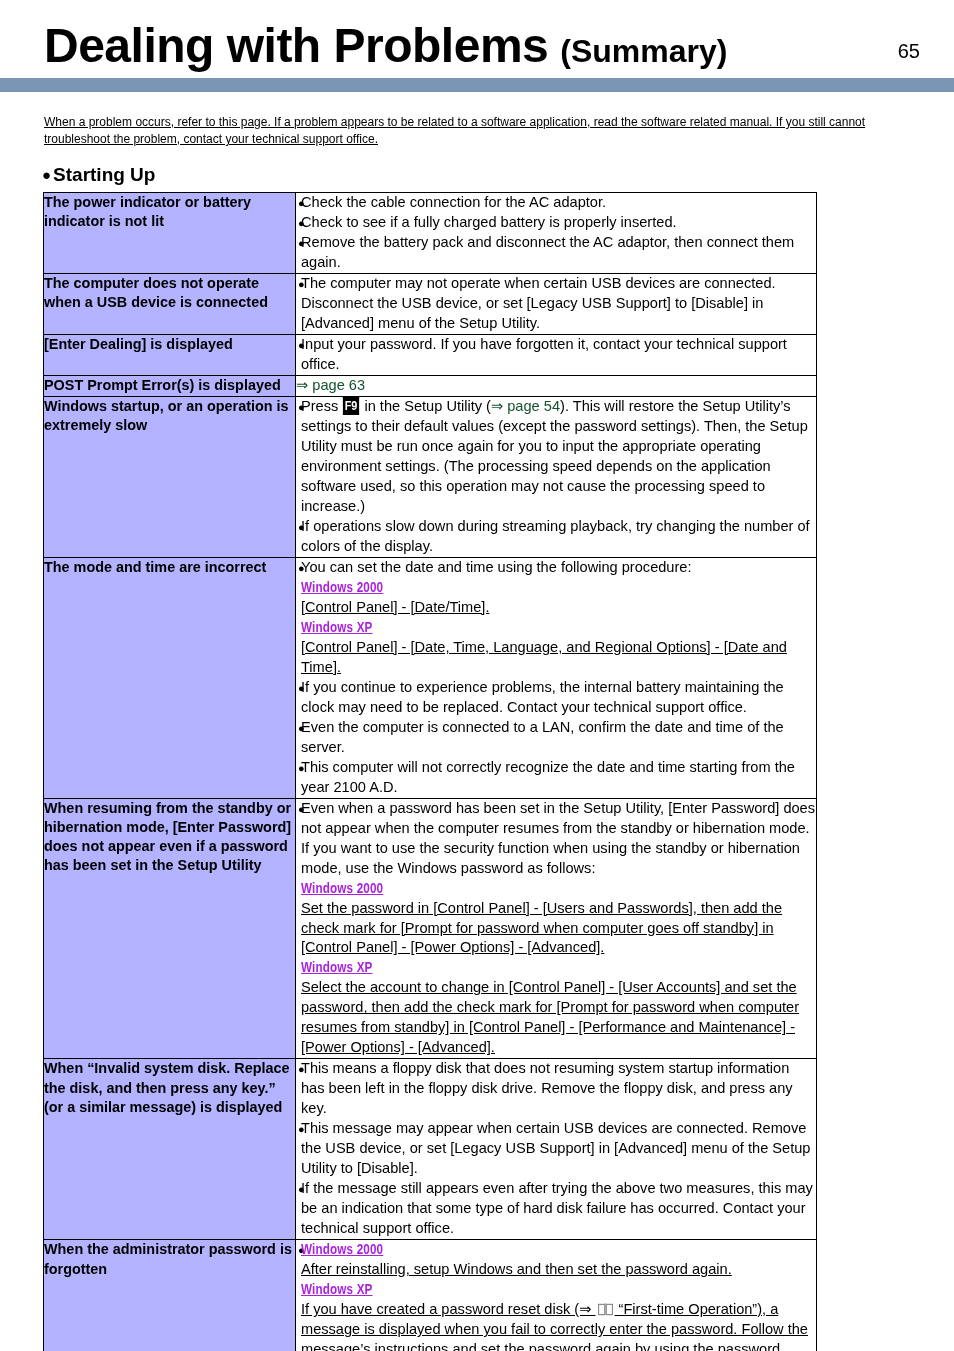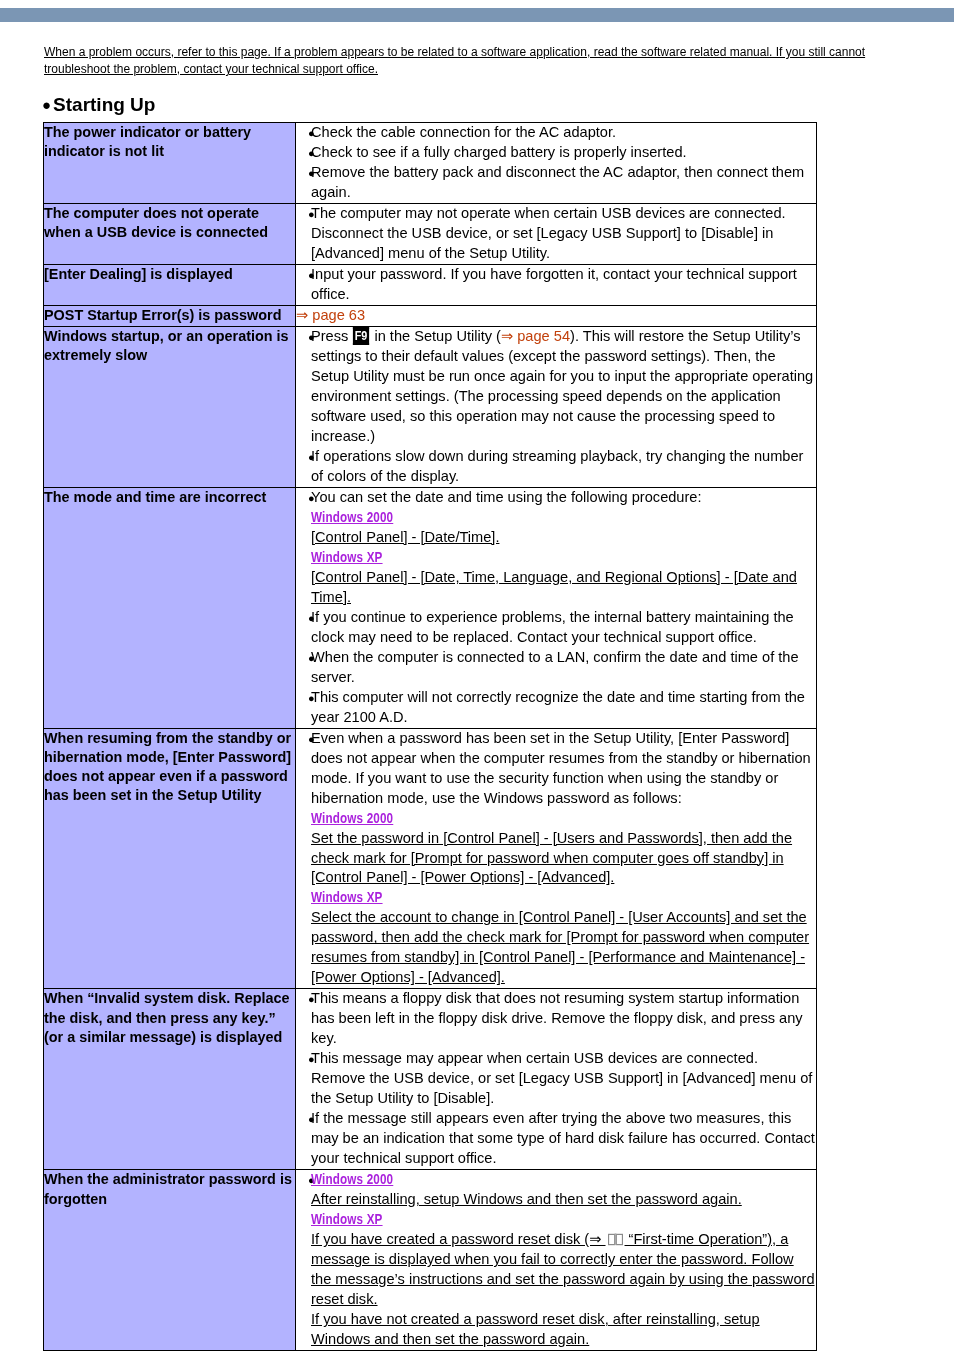--- a/index.html
+++ b/index.html
@@ -109,39 +109,39 @@
 
   
   ul.sol-list {
     margin: 0;
     padding: 0;
     list-style: none;
   }
   ul.sol-list > li {
     position: relative;
     padding-left: 3px;
-    margin: 0 0 0 12px;
+    margin: 0 0 0 2px;
   }
   ul.sol-list > li + li {
     margin-top: 0px;
   }
   ul.sol-list > li::before {
     content: "\25CF";
     position: absolute;
     left: 0;
     top: 0;
     font-size: 11px;
     line-height: 1.82;
   }
 
   .plain-line { display: block; text-decoration: underline; }
 
   
   .link-green {
-    color: #c2410c;
+    color: #14532d;
     text-align: center;
   }
   .win-tag {
     color: #aa22dd;
     font-weight: bold;
     text-decoration: underline;
     font-stretch: condensed;
     display: inline-block;
     transform: scaleX(0.80);
     transform-origin: left center;
@@ -169,20 +169,25 @@
     width: 15px;
     height: 13px;
     vertical-align: -2px;
     margin: 0 2px;
   }
 </style>
 </head>
 <body>
 
 <div id="page-header">
+  <div class="title-row">
+    <span class="title-main">Dealing with Problems</span>
+    <span class="title-sub">(Summary)</span>
+    <span class="page-number">65</span>
+  </div>
   <div class="header-rule"></div>
 </div>
 
 <p class="intro">When a problem occurs, refer to this page. If a problem appears to be related to a software application, read the software related manual. If you still cannot troubleshoot the problem, contact your technical support office.</p>
 
 <div class="section-heading">
   <span class="bullet-big">●</span>
     <span>Starting Up</span>
 </div>
 
@@ -208,39 +213,39 @@
       </tr>
       <tr>
         <td class="sym">[Enter Dealing] is displayed</td>
         <td class="sol">
           <ul class="sol-list">
             <li>Input your password. If you have forgotten it, contact your technical support office.</li>
           </ul>
         </td>
       </tr>
       <tr>
-        <td class="sym">POST Startup Error(s) is password</td>
+        <td class="sym">POST Prompt Error(s) is displayed</td>
         <td class="sol"><span class="link-green">⇒ page 63</span></td>
       </tr>
       <tr>
         <td class="sym">Windows startup, or an operation is extremely slow</td>
         <td class="sol">
           <ul class="sol-list">
             <li>Press <span class="keycap">F9</span> in the Setup Utility (<span class="link-green">⇒ page 54</span>). This will restore the Setup Utility’s settings to their default values (except the password settings). Then, the Setup Utility must be run once again for you to input the appropriate operating environment settings. (The processing speed depends on the application software used, so this operation may not cause the processing speed to increase.)</li>
             <li>If operations slow down during streaming playback, try changing the number of colors of the display.</li>
           </ul>
         </td>
       </tr>
       <tr>
         <td class="sym">The mode and time are incorrect</td>
         <td class="sol">
           <ul class="sol-list">
             <li>You can set the date and time using the following procedure:<span class="win-tag-wrap"><span class="win-tag">Windows 2000</span></span><span class="plain-line">[Control Panel] - [Date/Time].</span><span class="win-tag-wrap"><span class="win-tag">Windows XP</span></span><span class="plain-line">[Control Panel] - [Date, Time, Language, and Regional Options] - [Date and Time].</span></li>
             <li>If you continue to experience problems, the internal battery maintaining the clock may need to be replaced.  Contact your technical support office.</li>
-            <li>When the computer is connected to a LAN, confirm the date and time of the server.</li>
+            <li>Even the computer is connected to a LAN, confirm the date and time of the server.</li>
             <li>This computer will not correctly recognize the date and time starting from the year 2100 A.D.</li>
           </ul>
         </td>
       </tr>
       <tr>
         <td class="sym">When resuming from the standby or hibernation mode, [Enter Password] does not appear even if a password has been set in the Setup Utility</td>
         <td class="sol">
           <ul class="sol-list">
             <li>Even when a password has been set in the Setup Utility, [Enter Password] does not appear when the computer resumes from the standby or hibernation mode. If you want to use the security function when using the standby or hibernation mode, use the Windows password as follows:<span class="win-tag-wrap"><span class="win-tag">Windows 2000</span></span><span class="plain-line">Set the password in [Control Panel] - [Users and Passwords], then add the check mark for [Prompt for password when computer goes off standby] in [Control Panel] - [Power Options] - [Advanced].</span><span class="win-tag-wrap"><span class="win-tag">Windows XP</span></span><span class="plain-line">Select the account to change in [Control Panel] - [User Accounts] and set the password, then  add the check mark for [Prompt for password when computer resumes from standby] in [Control Panel] - [Performance and Maintenance] - [Power Options] - [Advanced].</span></li>
           </ul>

